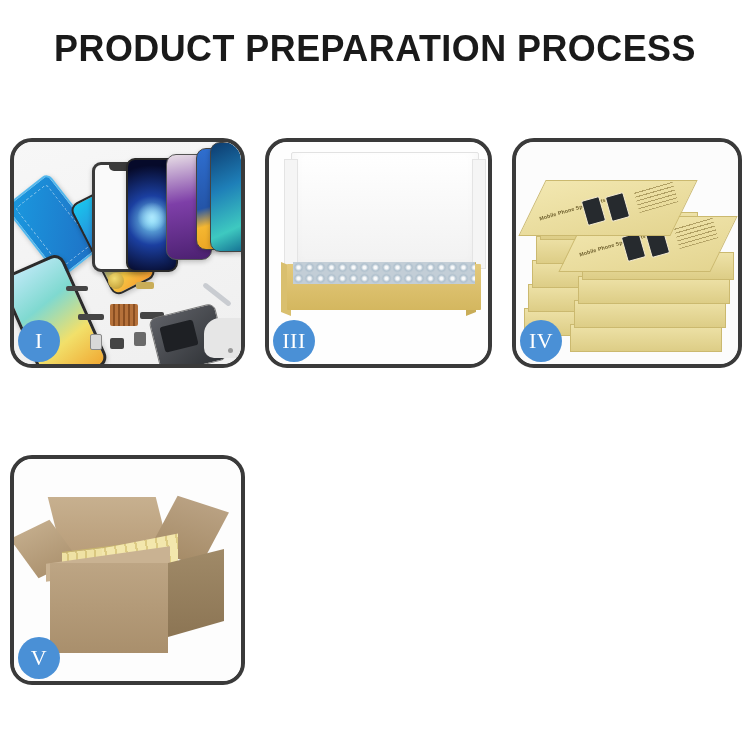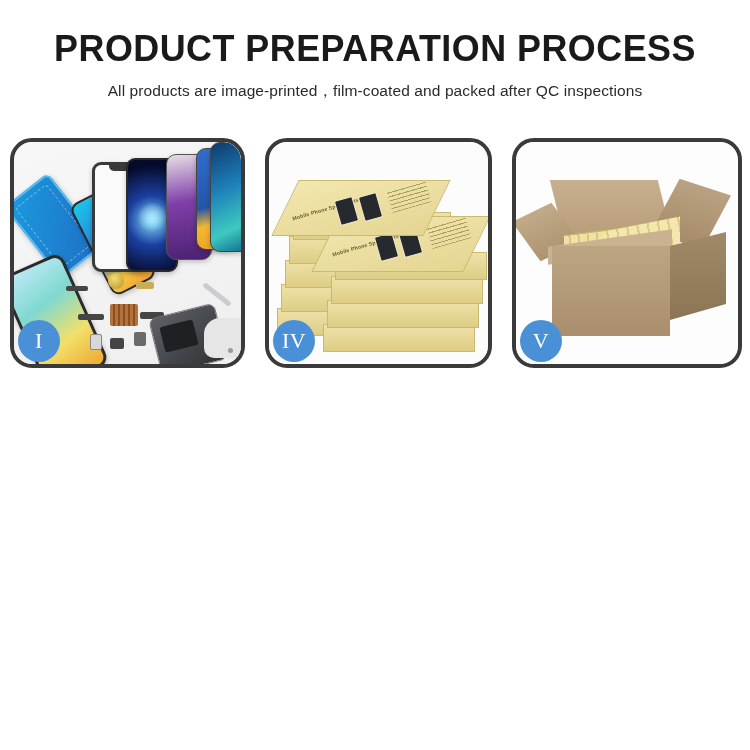--- a/index.html
+++ b/index.html
@@ -196,21 +196,20 @@
     clip-path:polygon(0 0,100% -26px,100% 64%,0 100%);}
   .tape{position:absolute;background:#b09877;}
   .tape-a{left:54px;top:96px;width:13px;height:24px;transform:skewY(20deg);}
   .tape-b{left:56px;top:158px;width:13px;height:22px;transform:skewY(20deg);}
 </style>
 </head>
 <body>
 
 <div class="header">
   <div class="title">PRODUCT PREPARATION PROCESS</div>
-  <div class="subtitle">All products are image-printed，film-coated and packed after QC inspections</div>
 </div>
 
 <div class="grid">
 
   <div class="panel">
     <div class="panel-inner">
       <div class="p1bg"></div>
       <div class="scene">
         <div class="ph ph-a"></div>
         <div class="ph ph-b"></div>
@@ -233,20 +232,33 @@
         <div class="tool"></div>
         <div class="hand"></div>
         <div class="part" style="width:5px;height:5px;left:214px;top:206px;border-radius:50%;background:#9a9a9a;"></div>
         <div class="part" style="width:5px;height:5px;left:222px;top:214px;border-radius:50%;background:#9a9a9a;"></div>
       </div>
       <div class="badge">I</div>
     </div>
   </div>
 
 
+  <div class="panel">
+    <div class="panel-inner">
+      <div class="p3bg"></div>
+      <div class="scene">
+        <div class="lid"></div>
+        <div class="boxlip-l"></div>
+        <div class="boxlip-r"></div>
+        <div class="boxbase"></div>
+        <div class="boxfill"></div>
+      </div>
+      <div class="badge">III</div>
+    </div>
+  </div>
 
   <div class="panel">
     <div class="panel-inner">
       <div class="p4bg"></div>
       <div class="scene stackwrap">
 
         <div class="sbox" style="left:6px;top:152px;"></div>
         <div class="sbox" style="left:10px;top:128px;"></div>
         <div class="sbox" style="left:14px;top:104px;"></div>
         <div class="sbox" style="left:18px;top:80px;"></div>

